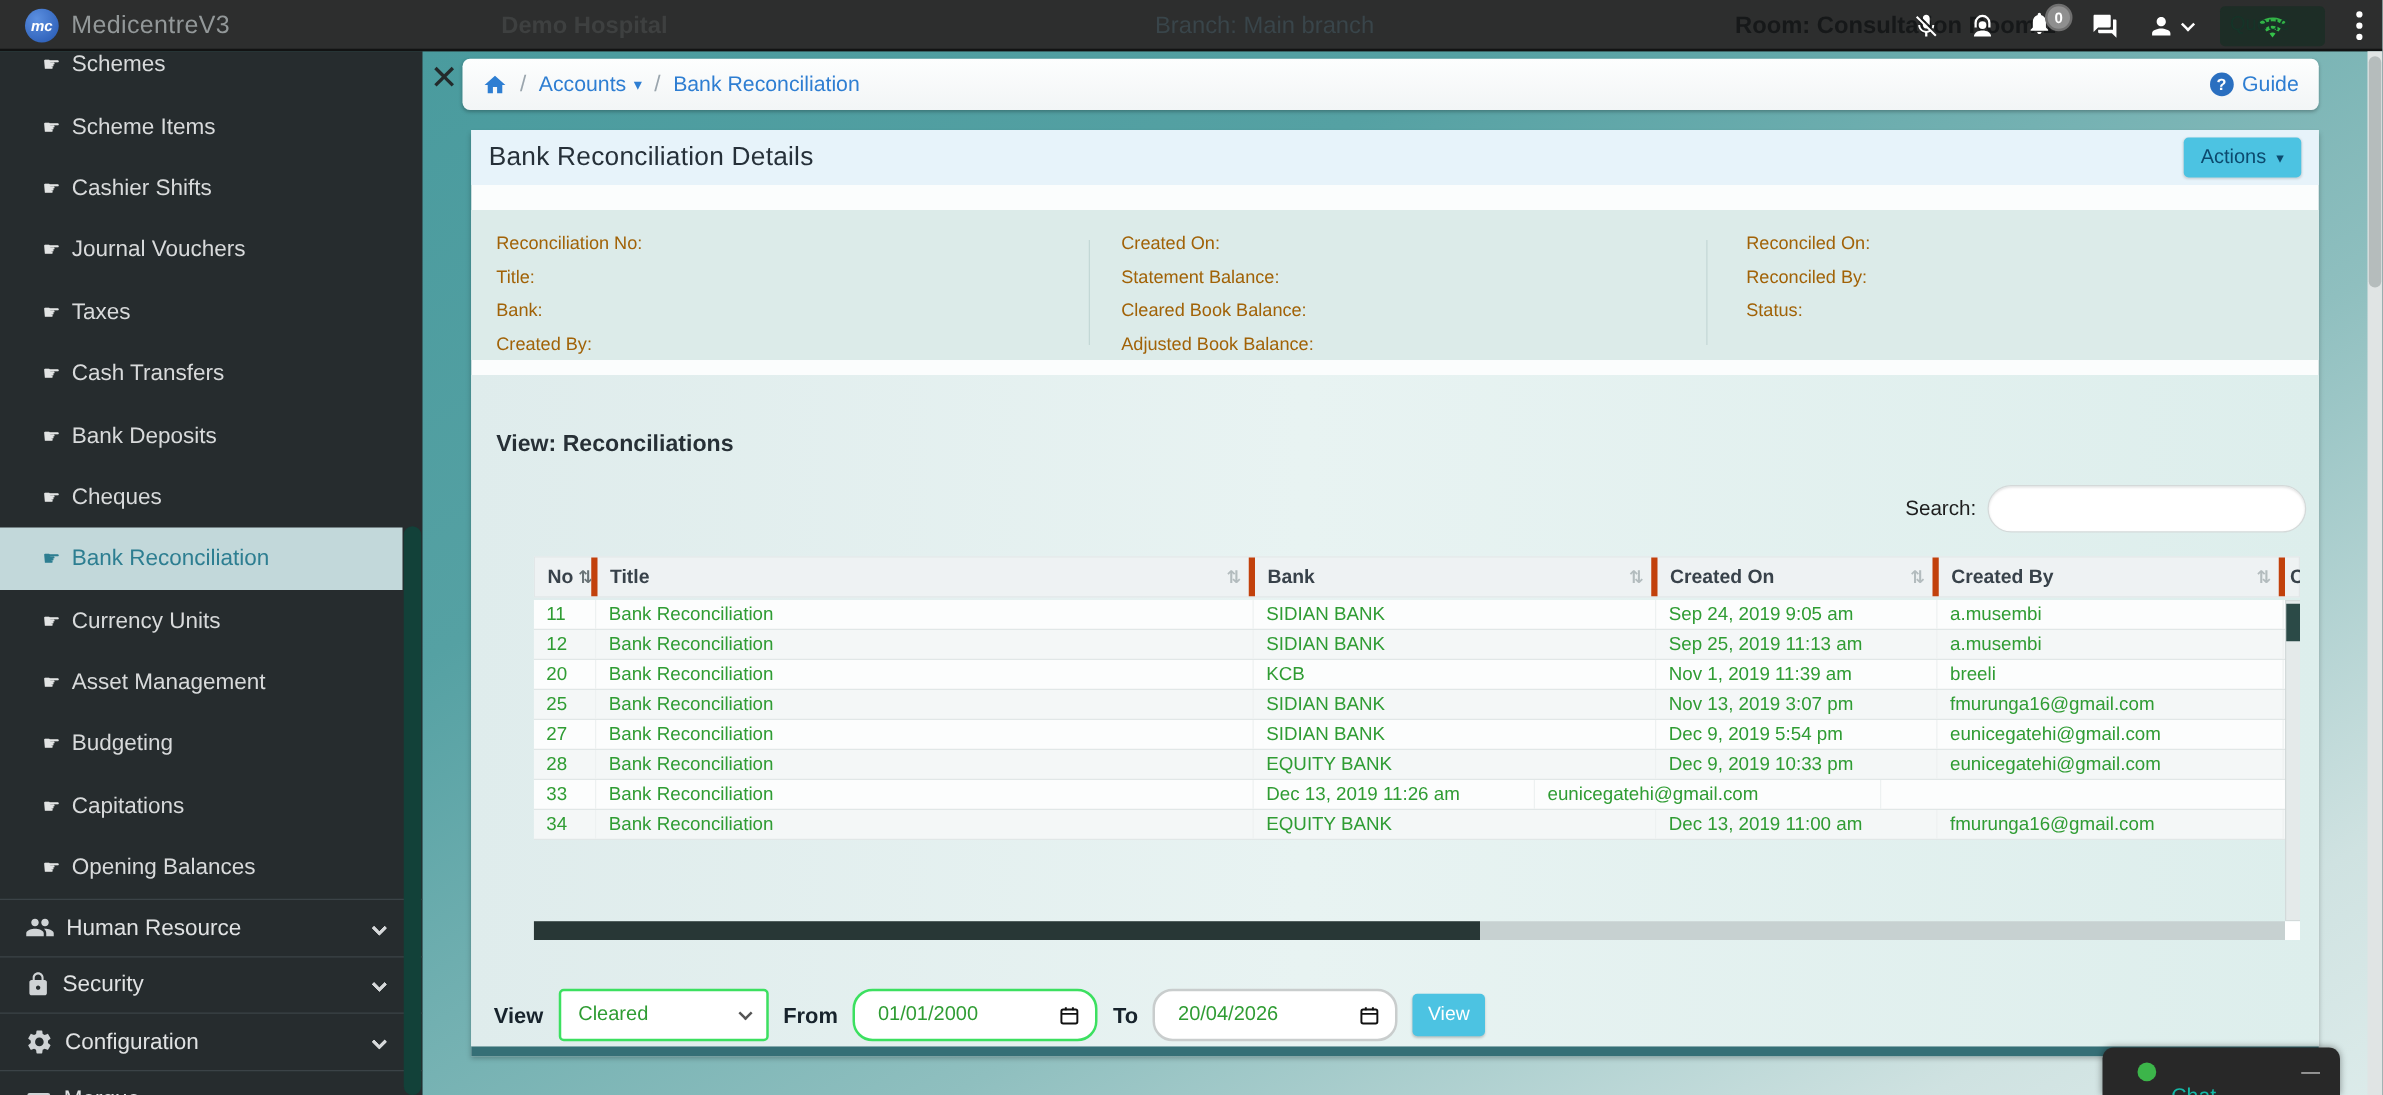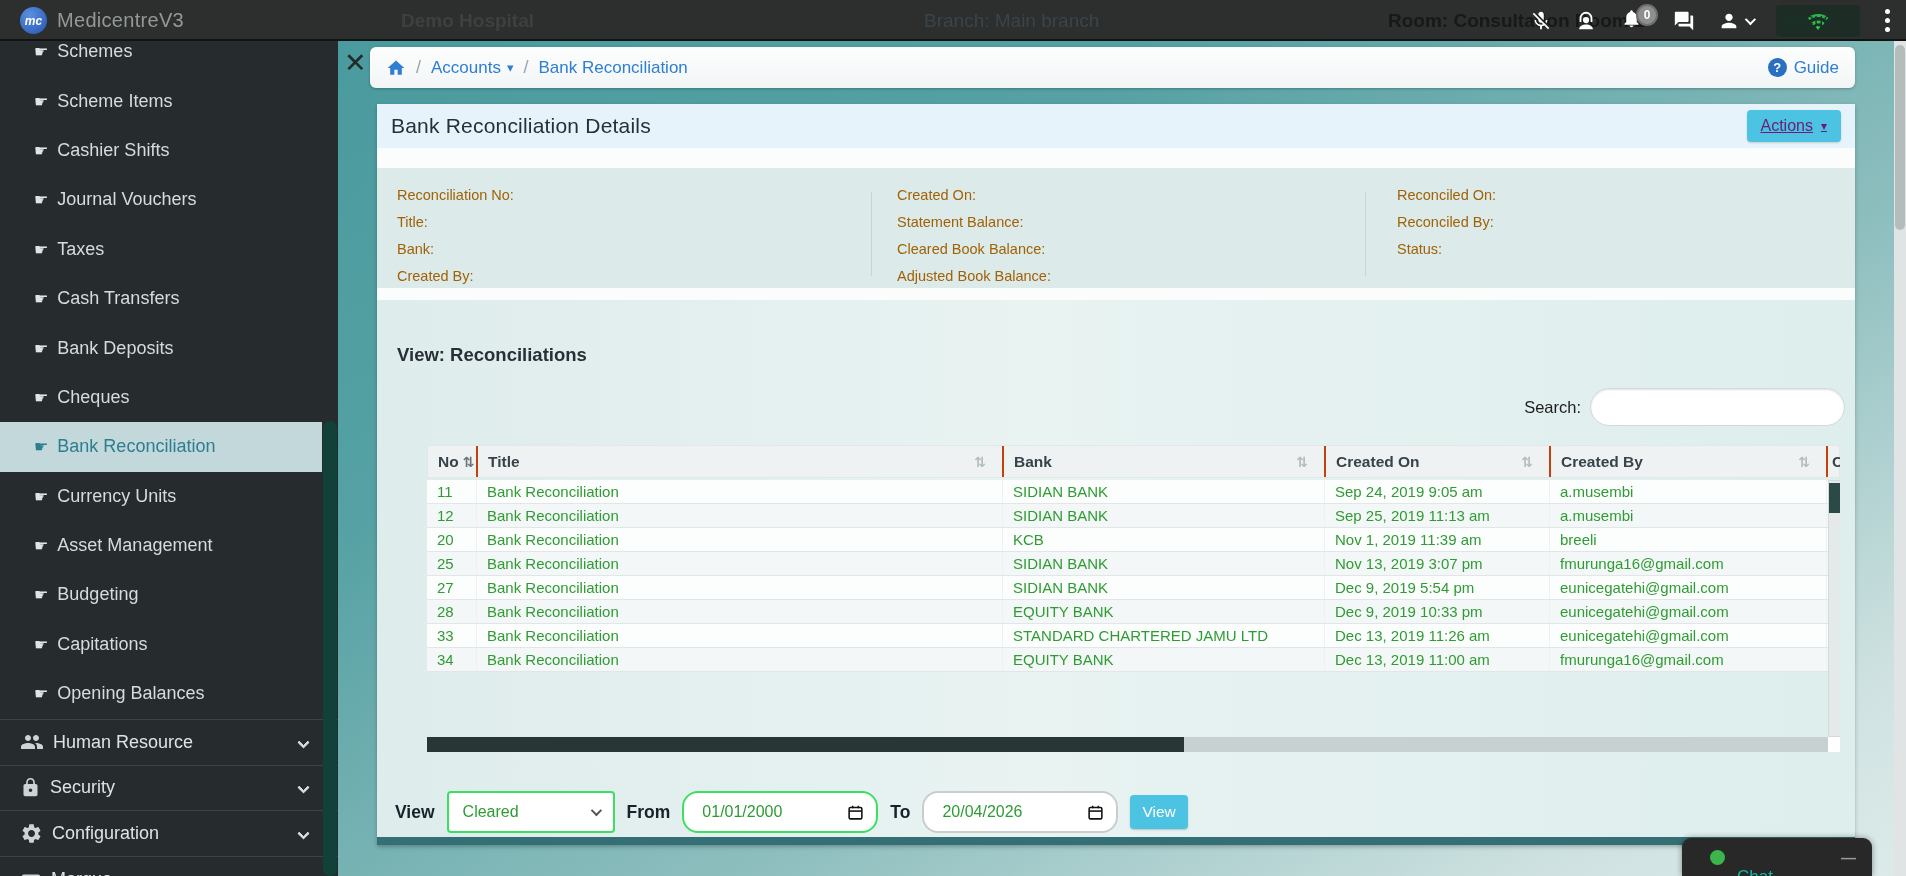--- a/index.html
+++ b/index.html
@@ -56,22 +56,22 @@
   .crumb a{color:#2e7ed2;cursor:pointer;display:flex;align-items:center;gap:6px;text-decoration:none;}
   .crumb .caret{color:#2e7ed2;font-size:13px;}
   .guide{margin-left:auto;display:flex;align-items:center;gap:7px;color:#2e7ed2;font-size:17px;cursor:pointer;}
   .q-circle{width:19px;height:19px;border-radius:50%;background:#2a6fc0;color:#fff;font-size:13px;font-weight:bold;
             display:flex;align-items:center;justify-content:center;}
 
   .panel{position:absolute;left:39px;top:63px;width:1478px;height:741px;background:#fbfdfd;
          border-bottom:8px solid #356f76;box-shadow:0 2px 4px rgba(0,0,0,.25);z-index:4;}
   .panel-head{position:absolute;left:0;top:0;right:0;height:44px;background:#e7f3fa;display:flex;align-items:center;padding:0 14px 0 14px;}
   .panel-title{font-size:21px;color:#263039;font-weight:500;letter-spacing:.2px;}
-  .actions-btn{margin-left:auto;background:#4cc3e2;color:#701a75;font-size:16px;border:none;border-radius:4px;
-               padding:7px 14px;display:flex;align-items:center;gap:8px;cursor:pointer;box-shadow:0 1px 2px rgba(0,0,0,.15);text-decoration:underline;}
+  .actions-btn{margin-left:auto;background:#4cc3e2;color:#0c4a6e;font-size:16px;border:none;border-radius:4px;
+               padding:7px 14px;display:flex;align-items:center;gap:8px;cursor:pointer;box-shadow:0 1px 2px rgba(0,0,0,.15);}
   .actions-btn .caret{font-size:12px;}
 
   .details{position:absolute;left:0;top:64px;right:0;height:120px;background:#dcebe9;padding-top:14px;}
   .dcol{position:absolute;top:14px;font-size:14.5px;color:#a16207;font-weight:500;line-height:27px;}
   .dcol.c1{left:20px;}
   .dcol.c2{left:520px;}
   .dcol.c3{left:1020px;}
   .dsep{position:absolute;top:24px;bottom:12px;width:1px;background:#c3d8d6;}
   .dsep.s1{left:494px;}
   .dsep.s2{left:988px;}
@@ -79,21 +79,21 @@
   .pbody{position:absolute;left:0;top:196px;right:0;bottom:0;
          background:linear-gradient(90deg,#dfecec 0%,#e8f3f2 45%,#ddeeec 100%);}
   .view-heading{position:absolute;left:20px;top:44px;font-size:18.5px;font-weight:bold;color:#273036;}
   .search-row{position:absolute;right:10px;top:88px;display:flex;align-items:center;gap:9px;}
   .search-row label{font-size:16.5px;color:#1e1e1e;}
   .search-input{width:255px;height:38px;background:#fff;border:1px solid #d4d9d9;border-radius:19px;box-shadow:0 1px 2px rgba(0,0,0,.12) inset;cursor:text;}
 
   
   .tablewrap{position:absolute;left:50px;top:145px;width:1413px;height:307px;overflow:hidden;}
   .thead{display:flex;height:33px;background:#eef2f3;border:1px solid #e2e7e8;}
-  .th{display:flex;align-items:center;font-size:15.5px;font-weight:600;color:#38424a;padding:0 16px 0 10px;border-right:2px solid #c2410c;overflow:hidden;cursor:pointer;}
+  .th{display:flex;align-items:center;font-size:15.5px;font-weight:600;color:#38424a;padding:0 6px 0 10px;border-right:5px solid #c2410c;overflow:hidden;cursor:pointer;}
   .th:last-child{border-right:none;}
   .th .sort{margin-left:auto;color:#b3bcbe;font-size:14px;font-family:"DejaVu Sans",sans-serif;}
   .th .sort.on{margin-left:4px;color:#6a7477;}
   .tbody{margin-top:2px;}
   .tr{display:flex;height:24px;border-bottom:1px solid #e1e7e7;background:#fcfdfd;cursor:pointer;}
   .tr:nth-child(even){background:#f4f7f7;}
   .td{display:flex;align-items:center;font-size:15px;color:#2f9c33;padding:0 6px 0 10px;border-right:1px solid #edf1f1;
       white-space:nowrap;overflow:hidden;}
   .c-no{width:50px;flex:none;}
   .c-title{width:526px;flex:none;}
@@ -422,21 +422,20 @@
                 <div class="td c-no">28</div>
                 <div class="td c-title">Bank Reconciliation</div>
                 <div class="td c-bank">EQUITY BANK</div>
                 <div class="td c-con">Dec 9, 2019 10:33 pm</div>
                 <div class="td c-cby">eunicegatehi@gmail.com</div>
                 <div class="td c-x"></div>
               </div>
             <div class="tr">
                 <div class="td c-no">33</div>
                 <div class="td c-title">Bank Reconciliation</div>
-                <div class="td c-bank">STANDARD CHARTERED JAMU LTD</div>
                 <div class="td c-con">Dec 13, 2019 11:26 am</div>
                 <div class="td c-cby">eunicegatehi@gmail.com</div>
                 <div class="td c-x"></div>
               </div>
             <div class="tr">
                 <div class="td c-no">34</div>
                 <div class="td c-title">Bank Reconciliation</div>
                 <div class="td c-bank">EQUITY BANK</div>
                 <div class="td c-con">Dec 13, 2019 11:00 am</div>
                 <div class="td c-cby">fmurunga16@gmail.com</div>

